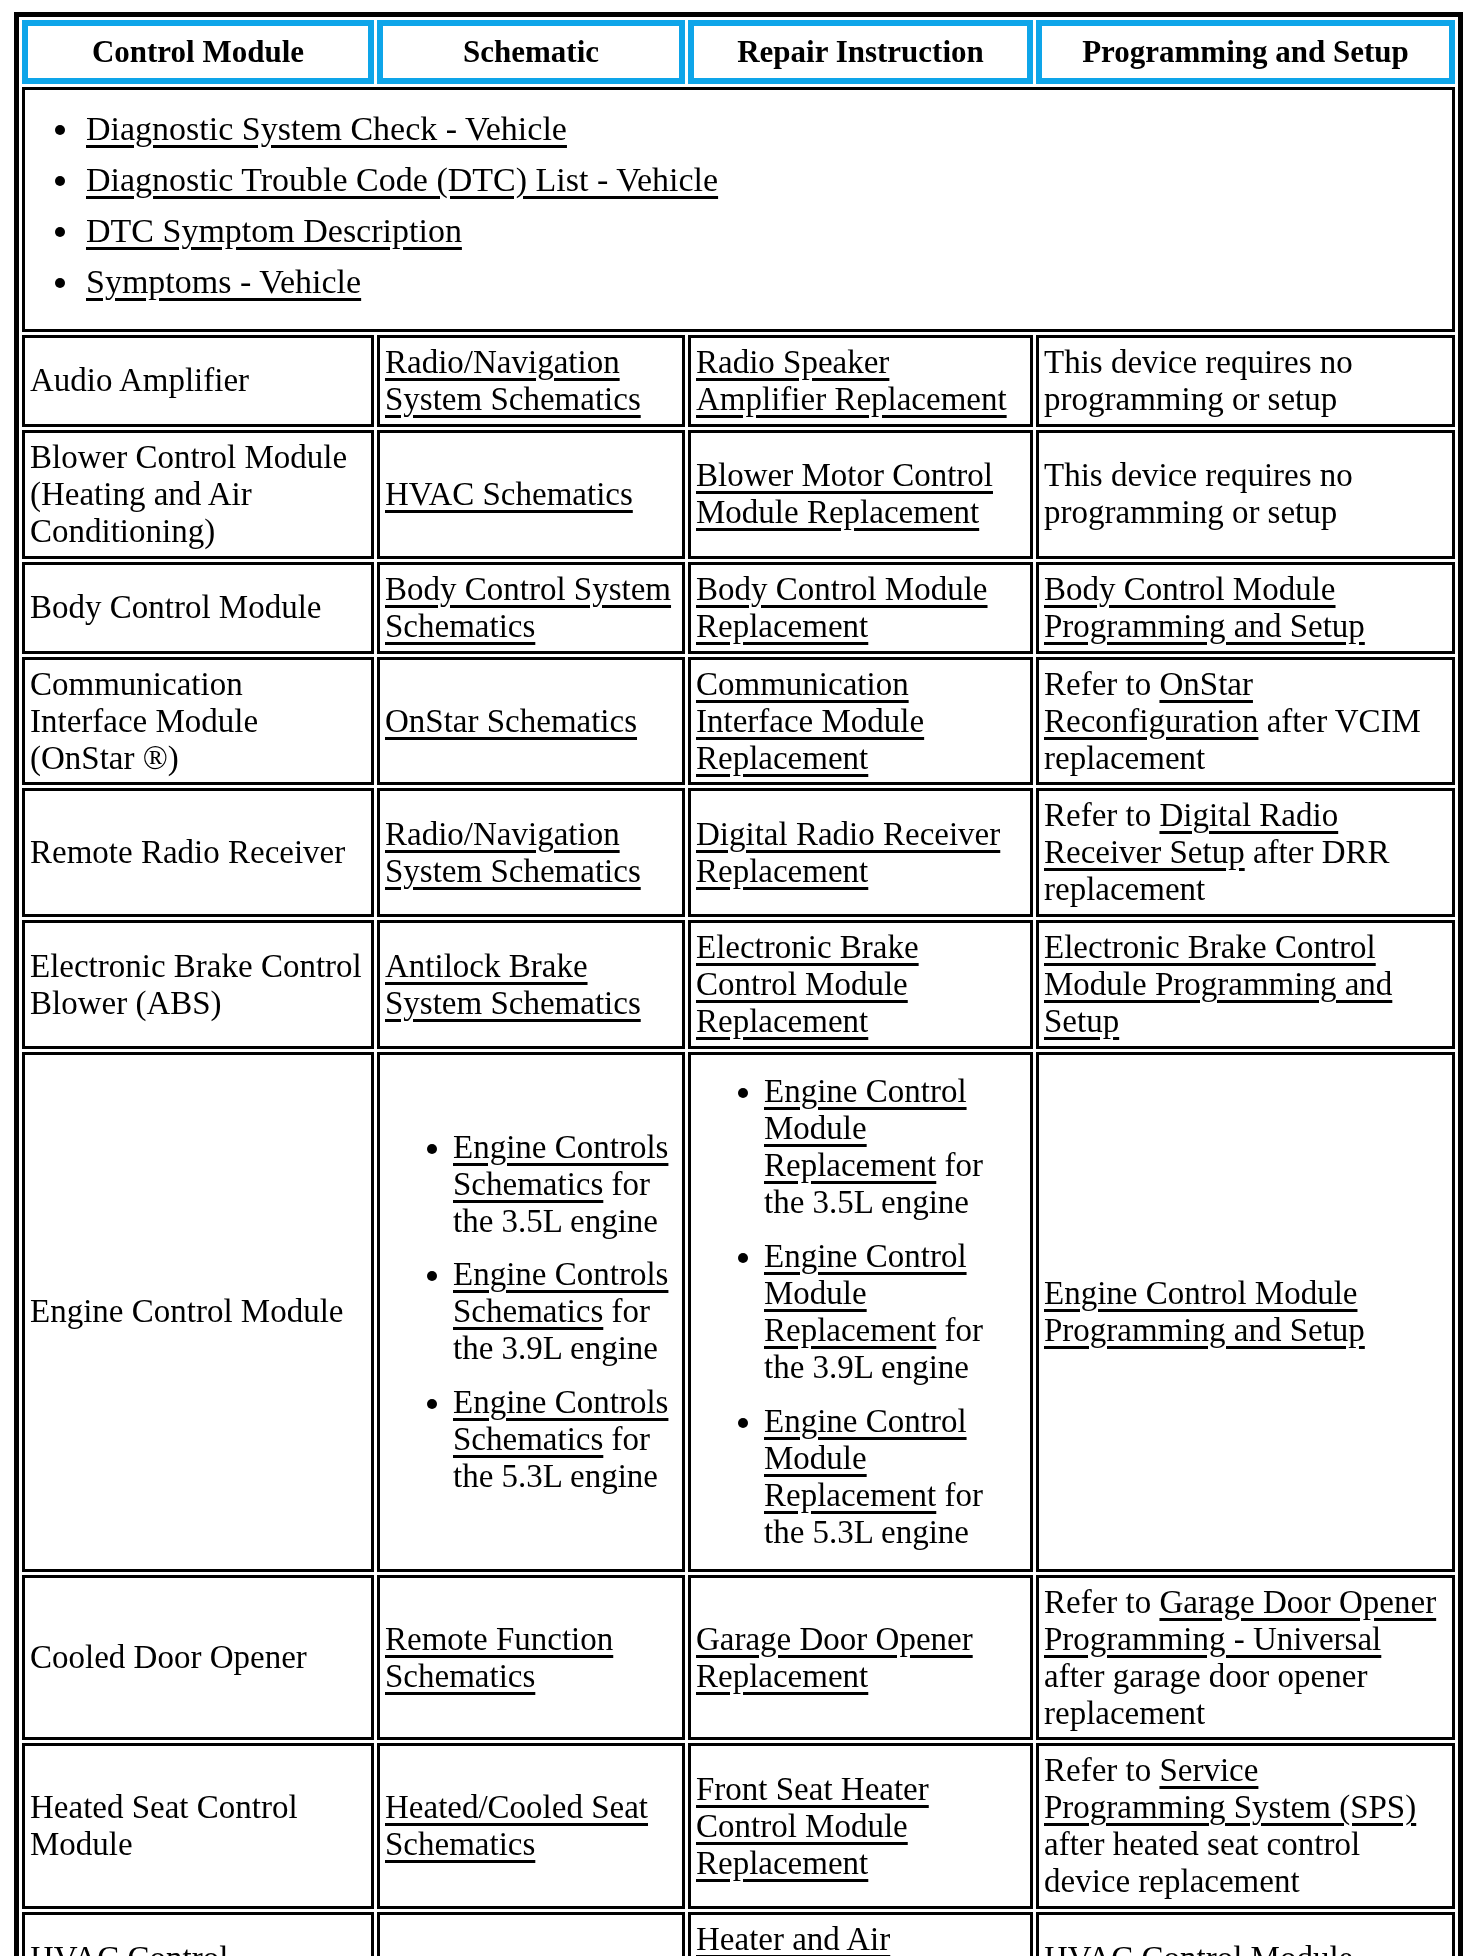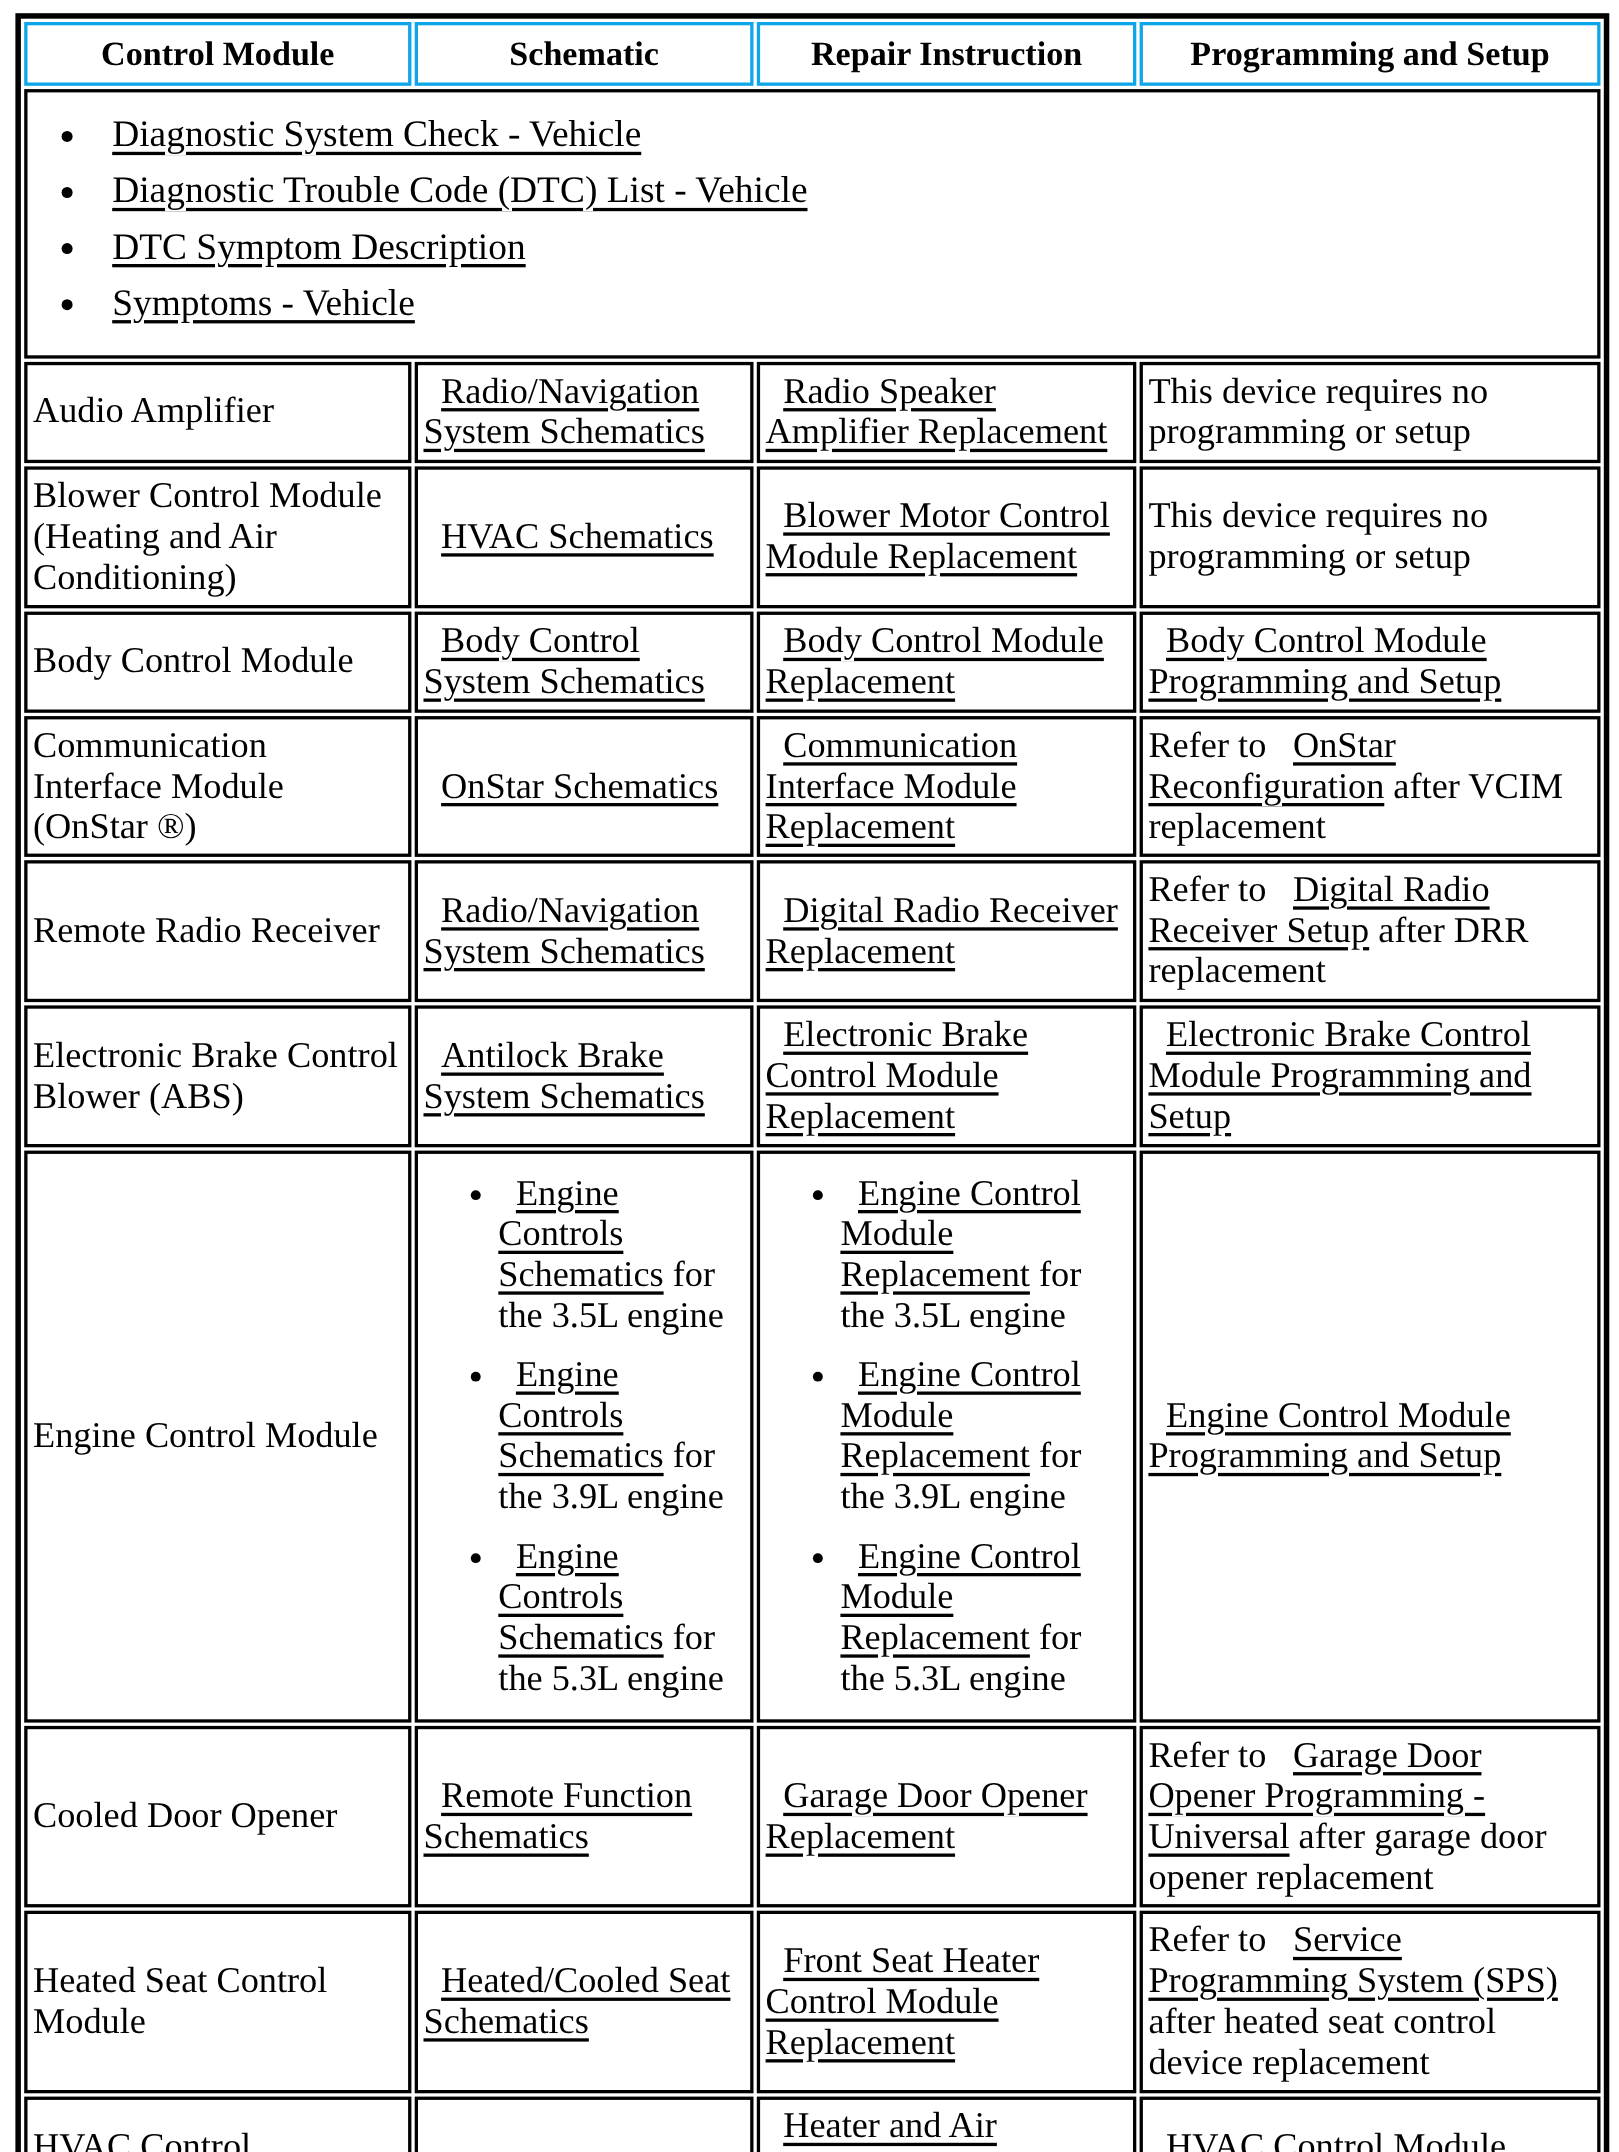--- a/index.html
+++ b/index.html
@@ -17,21 +17,21 @@
   }
   table.doc {
     table-layout: fixed;
     width: 1444px;
     border: 5px solid #000;
     border-collapse: separate;
     border-spacing: 3px;
     background: #ffffff;
   }
   th {
-    border: 3px solid #0ea5e9;
+    border: 6px solid #0ea5e9;
     font-size: 31px;
     font-weight: bold;
     text-align: center;
     vertical-align: middle;
     padding: 8px 4px;
     line-height: 1.15;
     overflow: hidden;
   }
   td {
     border: 3px solid #000;
@@ -39,21 +39,20 @@
     line-height: 1.12;
     vertical-align: middle;
     text-align: left;
     padding: 6px 5px;
     overflow: hidden;
   }
   .lnk {
     text-decoration: underline;
     text-decoration-thickness: 3px;
     text-underline-offset: 5px;
-    margin-left: 16px;
   }
   ul.intro-list {
     list-style: disc outside;
     margin: 14px 0 22px 0;
     padding-left: 52px;
     font-size: 34px;
     line-height: 1.12;
   }
   ul.intro-list li { margin: 0 0 13px 0; padding-left: 4px; }
   ul.intro-list li:last-child { margin-bottom: 0; }

